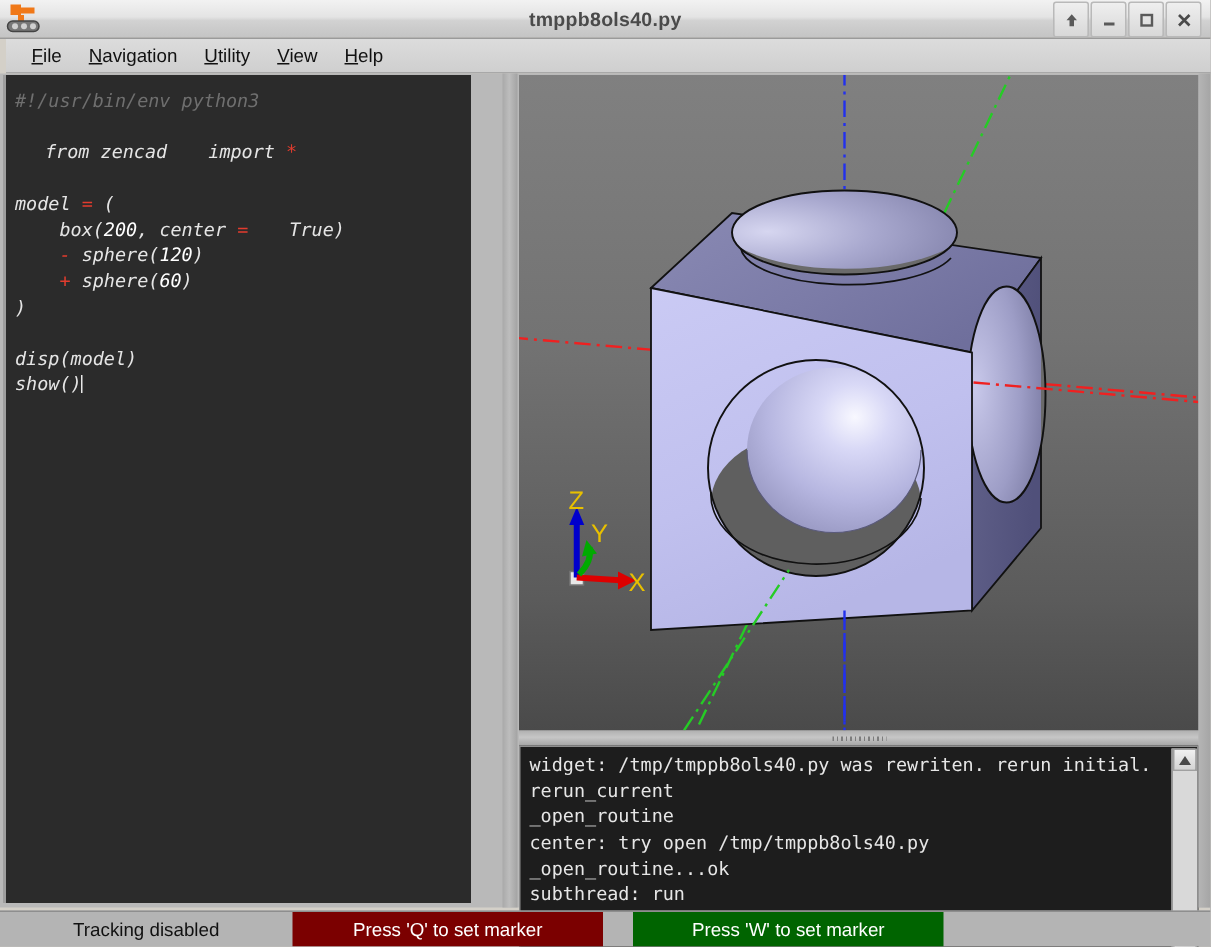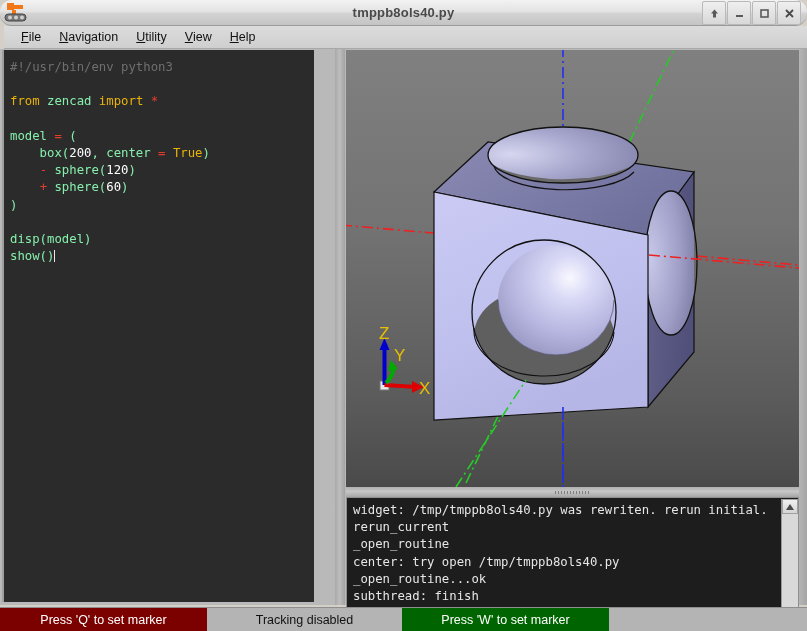--- a/index.html
+++ b/index.html
@@ -5,21 +5,21 @@
   html,body{margin:0;padding:0;background:#b4b4b4;}
   body{width:807px;height:631px;overflow:hidden;
        font-family:"Liberation Sans",sans-serif;}
 
   #app{position:relative;width:807px;height:631px;
        background:#d4d0c8;box-sizing:border-box;}
 
   
   .titlebar{position:absolute;left:0;top:0;width:807px;height:26px;
     background:linear-gradient(to bottom,#f2f2f2 0%,#e4e4e4 45%,#d2d2d2 55%,#c4c4c4 100%);
-    border-bottom:1px solid #9a9a9a;box-sizing:border-box;border-radius:12px;}
+    border-bottom:1px solid #9a9a9a;box-sizing:border-box;}
   .title-text{position:absolute;left:0;top:0;width:807px;height:26px;
     line-height:26px;text-align:center;font-size:13px;font-weight:bold;
     color:#4a4a4a;letter-spacing:0.2px;}
   .app-icon{position:absolute;left:3px;top:1px;width:26px;height:24px;}
   .winbtns{position:absolute;right:2px;top:0px;height:26px;display:flex;
     align-items:center;gap:1px;padding:0 4px;}
   .winbtn{width:22px;height:22px;display:flex;align-items:center;
     justify-content:center;color:#555;font-size:13px;cursor:default;
     background:linear-gradient(to bottom,#efefef,#d8d8d8);
     border:1px solid #b9b9b9;border-radius:2px;}
@@ -33,29 +33,29 @@
   .menuitem{font-size:12.5px;color:#111;padding:2px 9px;cursor:default;}
   .menuitem u{text-decoration:underline;}
 
   
   .workarea{position:absolute;left:0;top:49px;width:807px;height:556px;
     background:#b9b9b9;}
 
   
   .editor{position:absolute;left:2px;top:1px;width:312px;height:552px;
     background:#2b2b2b;box-sizing:border-box;overflow:hidden;
-    border-left:2px solid #9e9e9e;}
+    border-left:2px solid #9e9e9e;font-style:italic;}
   .code{font-family:"DejaVu Sans Mono","Liberation Mono",monospace;
     font-size:12.3px;line-height:17.2px;color:#e8e8e8;
     padding:9px 0 0 6px;white-space:pre;}
   .c-comment{color:#6f6f6f;}
-  .c-kw{color:#eab308;}
+  .c-kw{color:#e5e5e5;margin-left:20px;}
   .c-num{color:#ffffff;}
   .c-op{color:#e23c2e;}
-  .c-plain{color:#86efac;}
+  .c-plain{color:#e5e5e5;}
   .caret{display:inline-block;width:1px;height:12px;background:#e8e8e8;
     vertical-align:-2px;}
 
   .vsplit{position:absolute;left:335px;top:0px;width:10px;height:556px;
     background:linear-gradient(to right,#a9a9a9,#bdbdbd 45%,#a3a3a3);
     cursor:col-resize;}
 
   
   .viewport{position:absolute;left:346px;top:1px;width:453px;height:437px;
     background:linear-gradient(to bottom,#808080 0%,#737373 40%,#5b5b5b 80%,#4a4a4a 100%);
@@ -92,21 +92,21 @@
     background:linear-gradient(to right,#b5b5b5,#a5a5a5);}
 
   
   .statusbar{position:absolute;left:0;top:607px;width:807px;height:24px;
     background:#b4b4b4;display:flex;align-items:stretch;box-sizing:border-box;
     border-top:1px solid #8e8e8e;}
   .sb-cell{display:flex;align-items:center;justify-content:center;
     font-size:12.5px;color:#111;box-sizing:border-box;}
   .sb-tracking{width:195px;}
   .sb-q{width:207px;background:#7b0000;color:#fff;}
-  .sb-w{width:207px;background:#006400;color:#fff;}
+  .sb-w{width:207px;background:#006400;color:#fff;margin-left:20px;}
   .sb-dist{flex:1;}
 </style>
 </head>
 <body>
 
 <div id="app">
 
   <div class="titlebar">
     <div class="app-icon">
       <svg width="26" height="24" viewBox="0 0 26 24">
@@ -262,36 +262,36 @@
           <text x="33" y="289" font-family="Liberation Sans, sans-serif" font-size="17" fill="#e8c000">Z</text>
         </g>
       </svg>
     </div>
 
     <div class="hsplit">
       <div class="grip"></div>
     </div>
 
     <div class="console">
-      <div class="console-text" id="console-body"><div>widget: /tmp/tmppb8ols40.py was rewriten. rerun initial.</div><div>rerun_current</div><div>_open_routine</div><div>center: try open /tmp/tmppb8ols40.py</div><div>_open_routine...ok</div><div>subthread: finish</div></div>
+      <div class="console-text" id="console-body"><div>widget: /tmp/tmppb8ols40.py was rewriten. rerun initial.</div><div>rerun_current</div><div>_open_routine</div><div>center: try open /tmp/tmppb8ols40.py</div><div>_open_routine...ok</div><div>subthread: run</div><div>subthread: finish</div></div>
       <div class="cscroll">
         <div class="arrow">
           <svg width="8" height="6" viewBox="0 0 8 6">
               <polygon points="4,0 8,6 0,6" fill="#4a4a4a"></polygon>
             </svg>
         </div>
         <div class="track">
           <div class="thumb" style="top:95px;height:28px;"></div>
         </div>
 
       </div>
     </div>
 
     <div class="edgestrip"></div>
   </div>
 
   <div class="statusbar">
+    <div class="sb-cell sb-tracking">Tracking disabled</div>
     <div class="sb-cell sb-q">Press 'Q' to set marker</div>
-    <div class="sb-cell sb-tracking">Tracking disabled</div>
     <div class="sb-cell sb-w">Press 'W' to set marker</div>
   </div>
 
 </div>
 
 </body></html>

